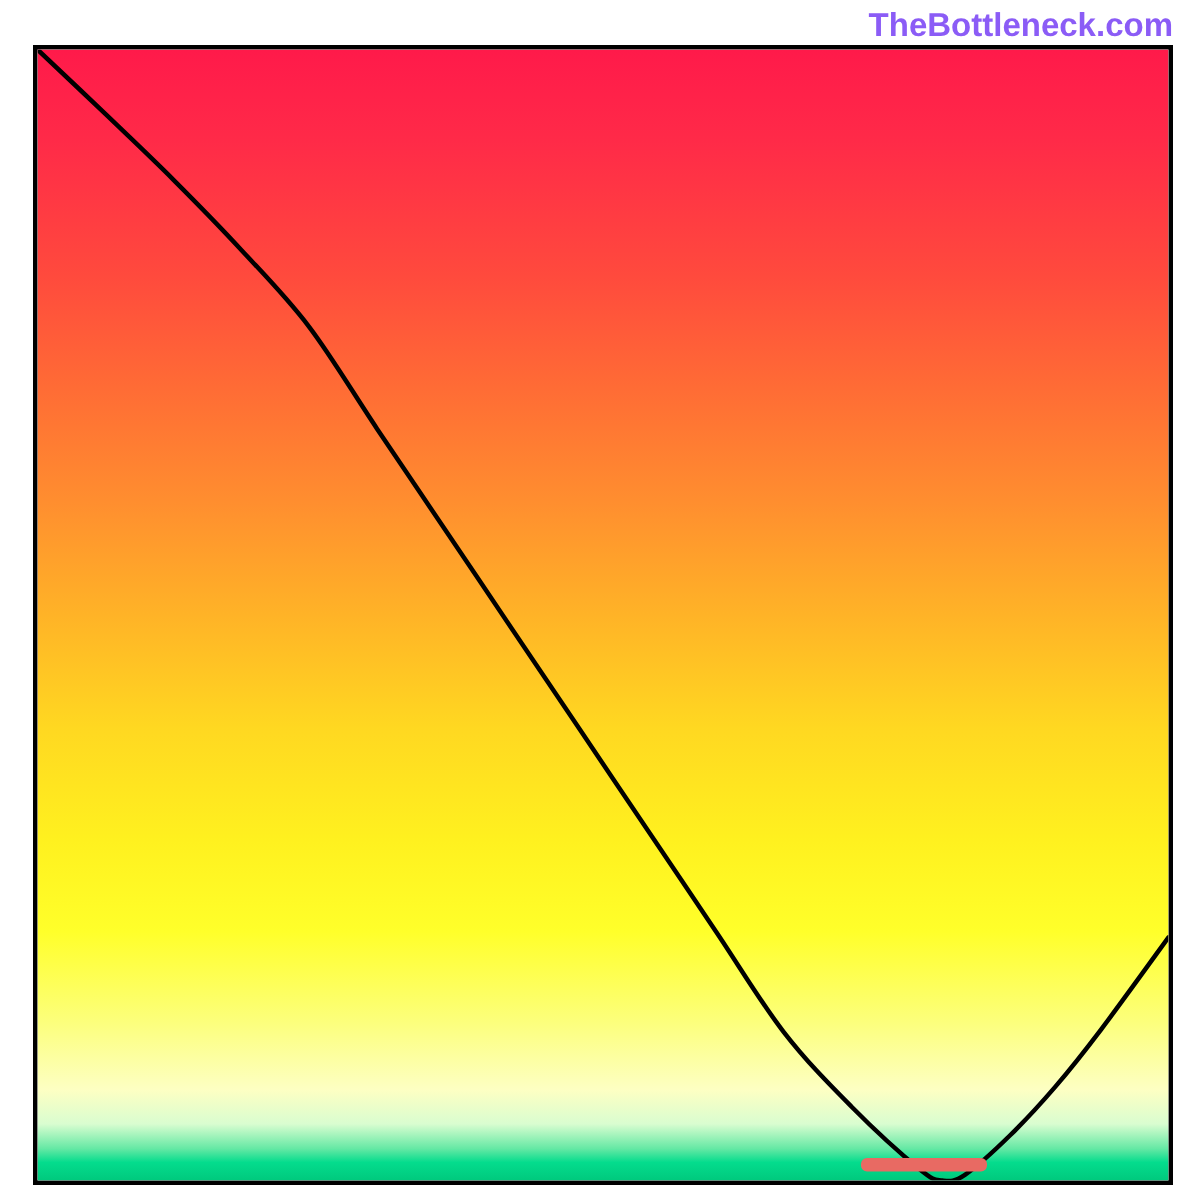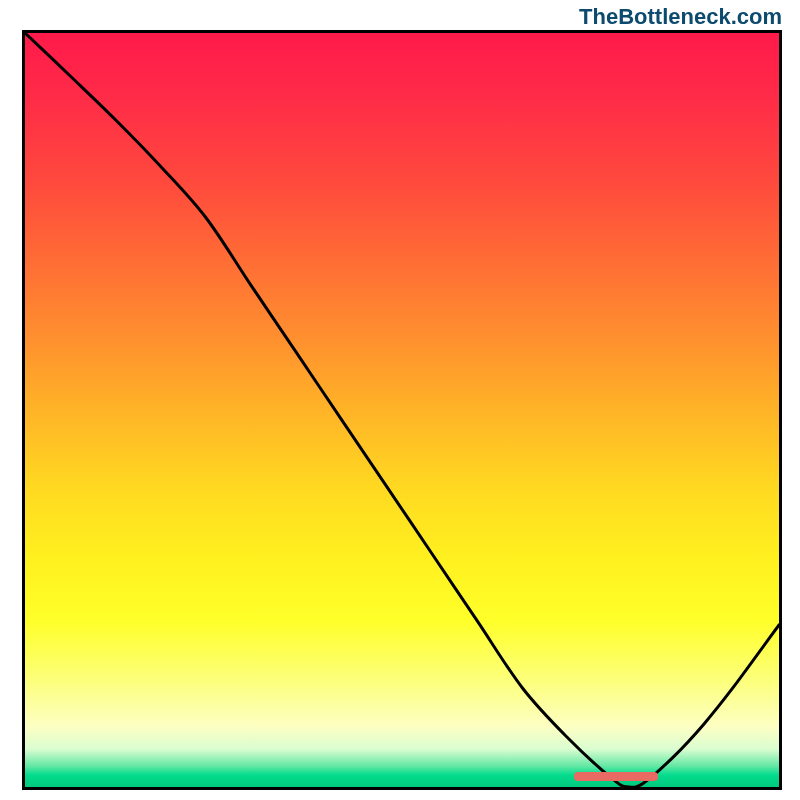--- a/index.html
+++ b/index.html
@@ -11,21 +11,21 @@
     position: relative;
     overflow: hidden;
   }
   .watermark {
     position: absolute;
     top: 4px;
     right: 18px;
     font-family: Arial, Helvetica, sans-serif;
     font-size: 22px;
     font-weight: 600;
-    color: #0c4a6e;
+    color: #8b5cf6;
   }
   .frame {
     position: absolute;
     border: 3px solid #000;
     box-sizing: border-box;
     left: 22px;
     top: 30px;
     width: 760px;
     height: 760px;
     overflow: hidden;

